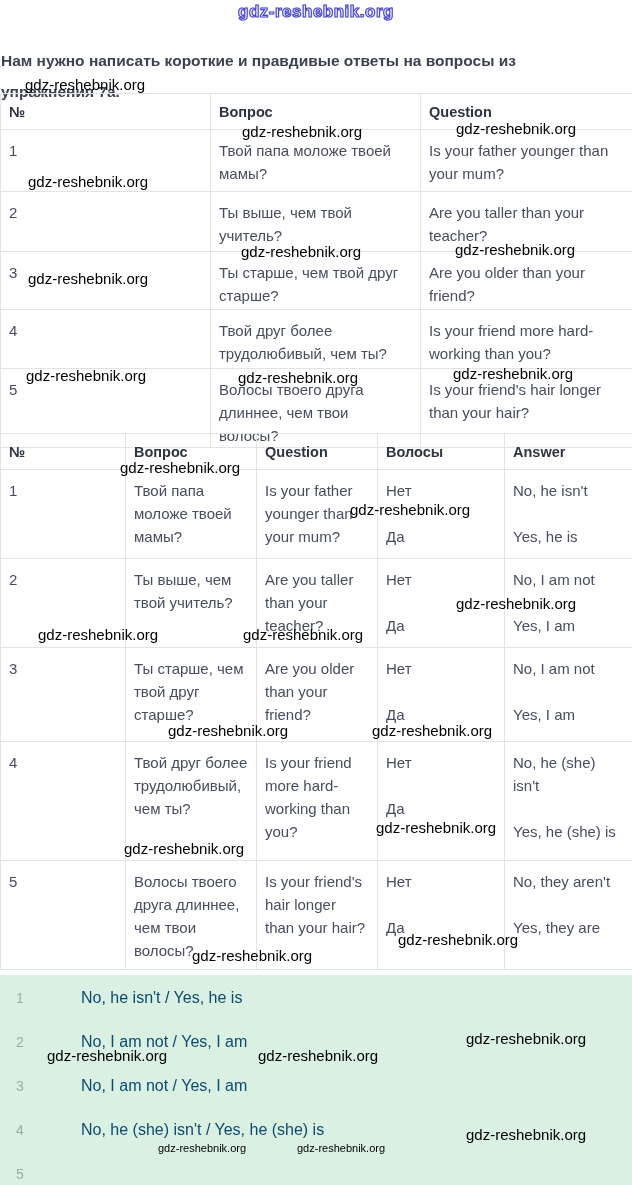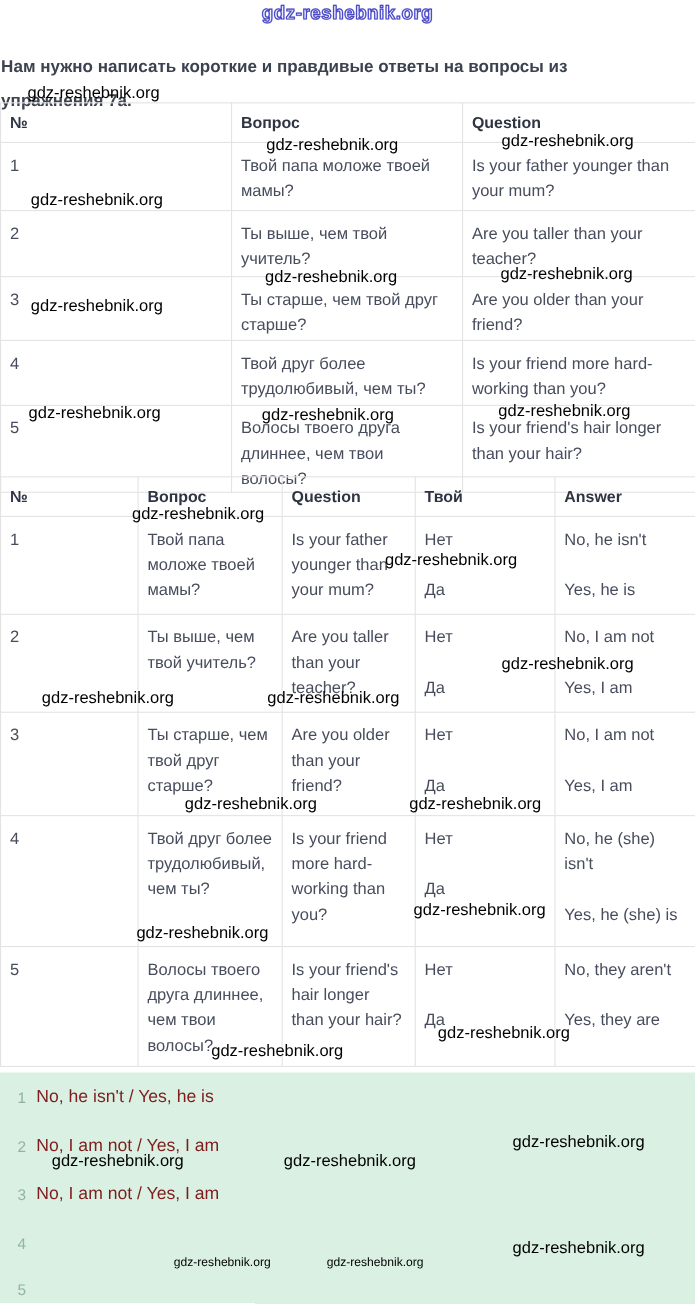--- a/index.html
+++ b/index.html
@@ -32,21 +32,21 @@
   }
   th{font-size:14.5px;font-weight:bold;color:#2e3442;padding-top:10px;}
   td{font-size:15px;color:#474d5c;line-height:23px;}
   .pre{white-space:pre-line;}
   .answers{
     position:absolute;top:975px;left:0;width:632px;height:210px;
     background:#d9f0e2;box-sizing:border-box;padding:13px 0 0 16px;
   }
   .ans-row{display:flex;align-items:flex-start;margin:0 0 24px 0;}
   .ans-num{width:17px;flex:0 0 17px;font-size:14px;color:#92b2a2;padding-top:2px;}
-  .ans-text{font-size:16px;color:#7f1d1d;line-height:20px;}
+  .ans-text{font-size:16px;color:#0c4a6e;line-height:20px;margin-left:48px;}
 </style>
 </head>
 <body>
 
 <div class="page">
 
   <div class="wm-top">gdz-reshebnik.org</div>
 
   <p class="intro">Нам нужно написать короткие и правдивые ответы на вопросы из упражнения 7а.</p>
 
@@ -96,21 +96,21 @@
         <col style="width:131px">
         <col style="width:121px">
         <col style="width:127px">
         <col style="width:128px">
       </colgroup>
     <tbody>
         <tr style="height:36px">
       <th>№</th>
       <th>Вопрос</th>
       <th>Question</th>
-      <th>Твой</th>
+      <th>Волосы</th>
       <th>Answer</th>
     </tr>
     <tr style="height:89px">
       <td>1</td>
       <td>Твой папа моложе твоей мамы?</td>
       <td>Is your father younger than your mum?</td>
       <td class="pre">Нет
 
 Да</td>
       <td class="pre">No, he isn't
@@ -172,20 +172,21 @@
     <div class="ans-row">
       <span class="ans-num">2</span>
       <span class="ans-text">No, I am not / Yes, I am</span>
     </div>
     <div class="ans-row">
       <span class="ans-num">3</span>
       <span class="ans-text">No, I am not / Yes, I am</span>
     </div>
     <div class="ans-row">
       <span class="ans-num">4</span>
+      <span class="ans-text">No, he (she) isn't / Yes, he (she) is</span>
     </div>
     <div class="ans-row">
       <span class="ans-num">5</span>
     </div>
   </div>
 
   <div class="wm" style="left:25px;top:77px">gdz-reshebnik.org</div>
   <div class="wm" style="left:242px;top:124px">gdz-reshebnik.org</div>
   <div class="wm" style="left:456px;top:121px">gdz-reshebnik.org</div>
   <div class="wm" style="left:28px;top:174px">gdz-reshebnik.org</div>

